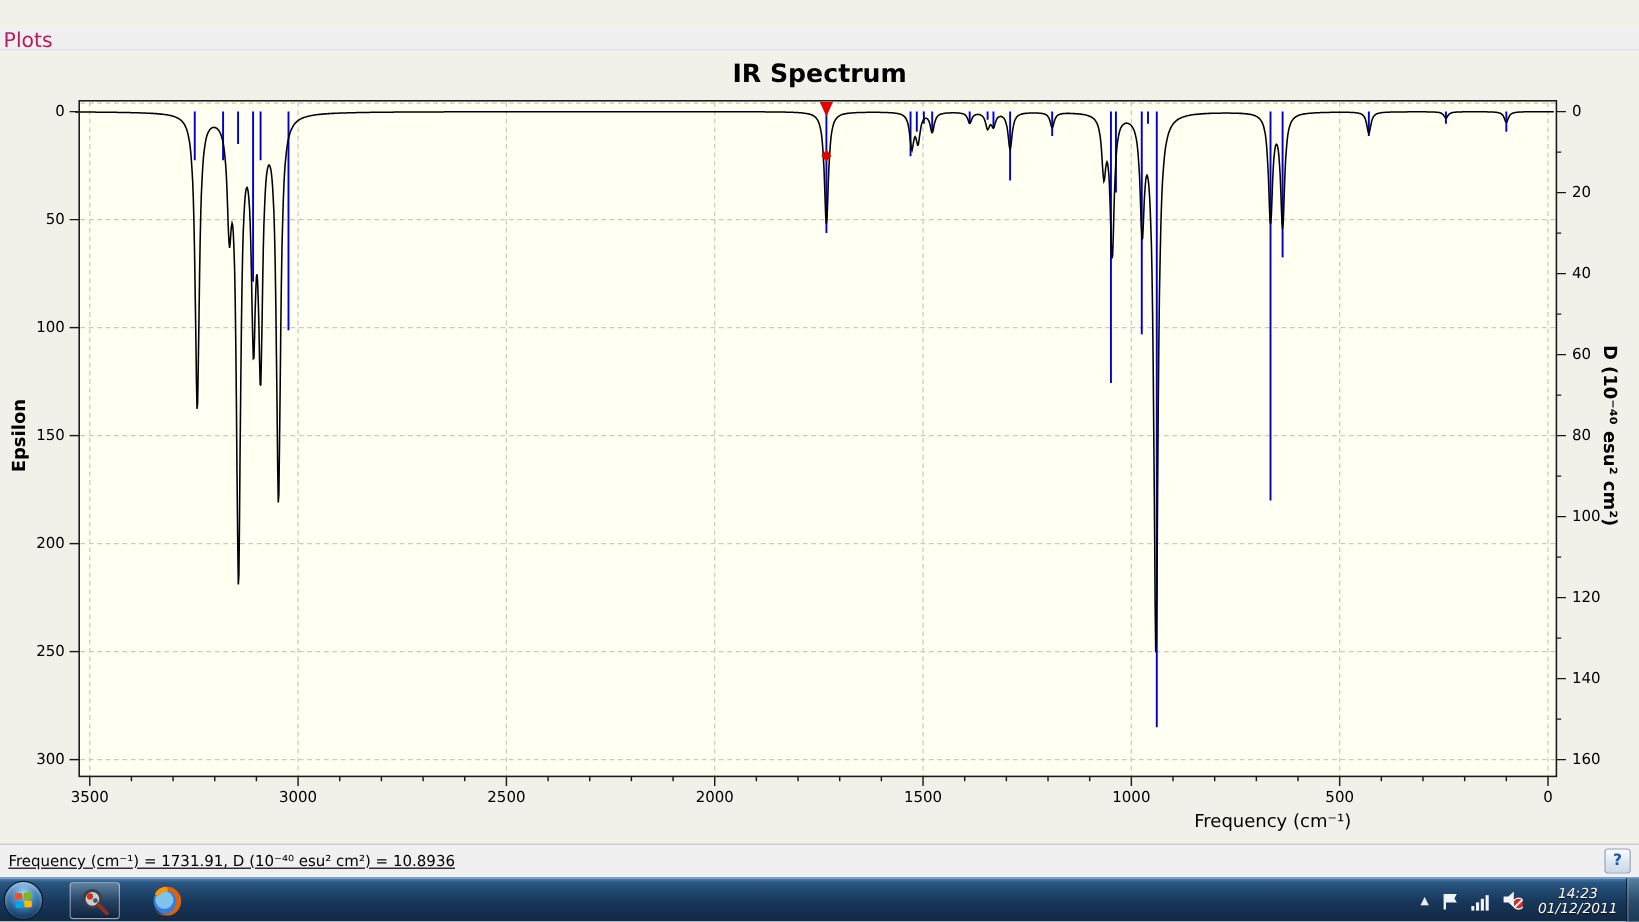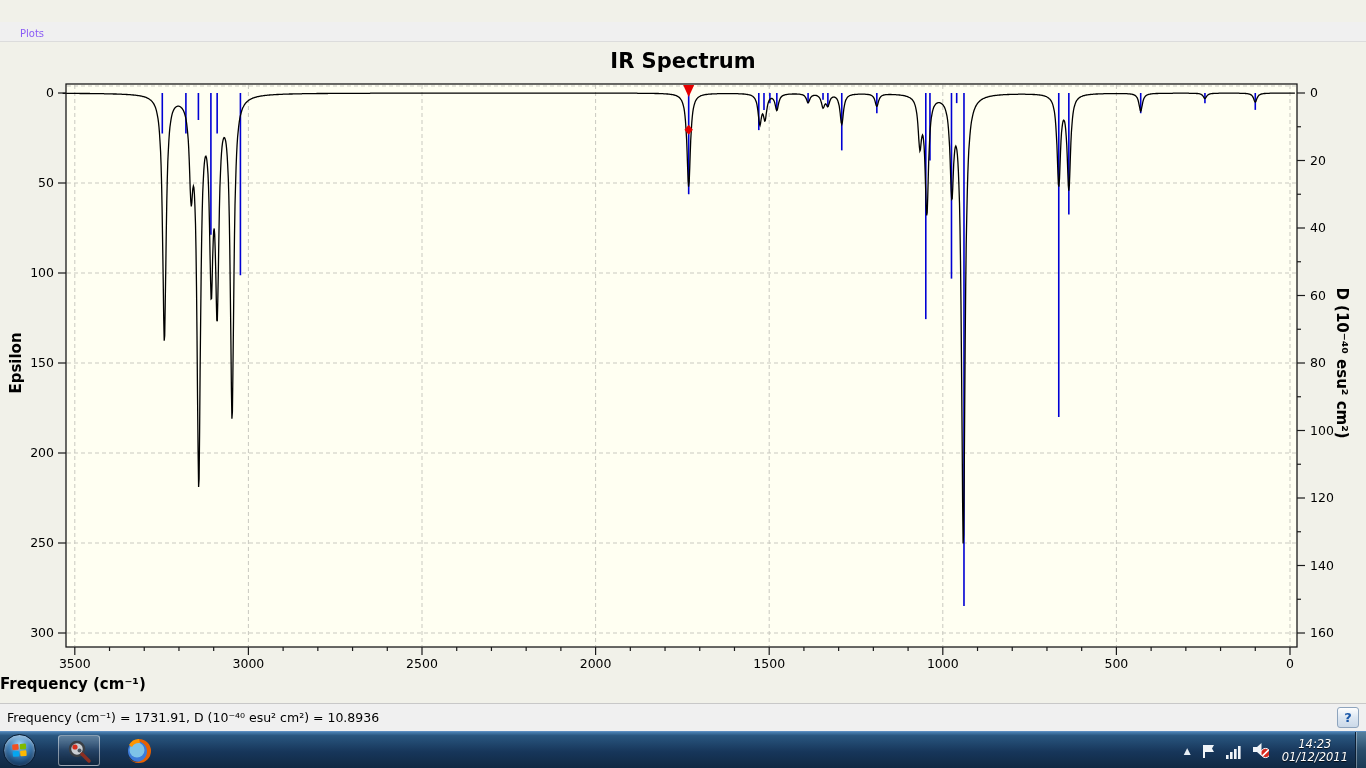--- a/index.html
+++ b/index.html
@@ -27,39 +27,39 @@
   .glyph-max { position:relative; width:11px; height:10px; }
   .glyph-max:before { content:""; position:absolute; left:2px; top:0; width:8px; height:7px;
     border:1px solid #1b2947; background:transparent; }
   .glyph-max:after { content:""; position:absolute; left:0; top:3px; width:8px; height:7px;
     border:1px solid #1b2947; background:#dde6f2; }
   .glyph-close { color:#fff; font-size:13px; font-weight:bold; text-shadow:0 1px 1px #5e1507; }
 
   
   .menubar { position:absolute; left:0; top:22px; width:1366px; height:20px;
     background:#f0f0f0; border-bottom:1px solid #dcdcdc; }
-  .menu-item { display:inline-block; padding:2px 20px; font-size:10px; color:#8b5cf6; }
+  .menu-item { display:inline-block; padding:2px 3px; font-size:17px; color:#be185d; }
 
   
   .chart-area { position:absolute; left:0; top:42px; width:1366px; height:661px;
     background:#f1f1e9; }
   #plot-svg { position:absolute; left:0; top:42px; width:1366px; height:661px; }
   .chart-title { position:absolute; left:0; top:49px; width:1366px; text-align:center;
     font-size:21px; font-weight:bold; color:#000; }
-  .x-axis-label { position:absolute; left:0; top:675px; width:1126px; text-align:left;
-    font-size:15px; font-weight:bold; color:#000; }
+  .x-axis-label { position:absolute; left:0; top:675px; width:1126px; text-align:right;
+    font-size:15px; font-weight:normal; color:#000; }
   .y-left-label { position:absolute; left:16px; top:363px; transform:translate(-50%,-50%) rotate(-90deg);
     font-size:15px; font-weight:bold; color:#000; white-space:nowrap; }
   .y-right-label { position:absolute; left:1342px; top:363px; transform:translate(-50%,-50%) rotate(90deg);
     font-size:15px; font-weight:bold; color:#000; white-space:nowrap; }
 
   
   .statusbar { position:absolute; left:0; top:703px; width:1366px; height:28px;
     background:#f0f0f0; border-top:1px solid #c8c8c8; }
-  .status-text { position:absolute; left:7px; top:6px; font-size:12.5px; color:#000; white-space:nowrap; }
+  .status-text { position:absolute; left:7px; top:6px; font-size:12.5px; color:#000; white-space:nowrap;text-decoration:underline; }
   .help-btn { position:absolute; right:7px; top:3px; width:22px; height:21px;
     border:1px solid #8ea4bd; border-radius:3px;
     background:linear-gradient(180deg,#fefefe,#dde7f2 50%,#cbd9e8);
     color:#1a57a8; font-weight:bold; font-size:13px; text-align:center; line-height:20px; cursor:default; }
 
   
   .taskbar { position:absolute; left:0; top:731px; width:1366px; height:37px;
     background:linear-gradient(180deg,#4279ad 0%,#25507c 8%,#153右156 0%); 
     background:linear-gradient(180deg,#4a80b2 0%,#29567f 10%,#17365a 55%,#102943 100%);
     border-top:1px solid #5c8dc0; }

